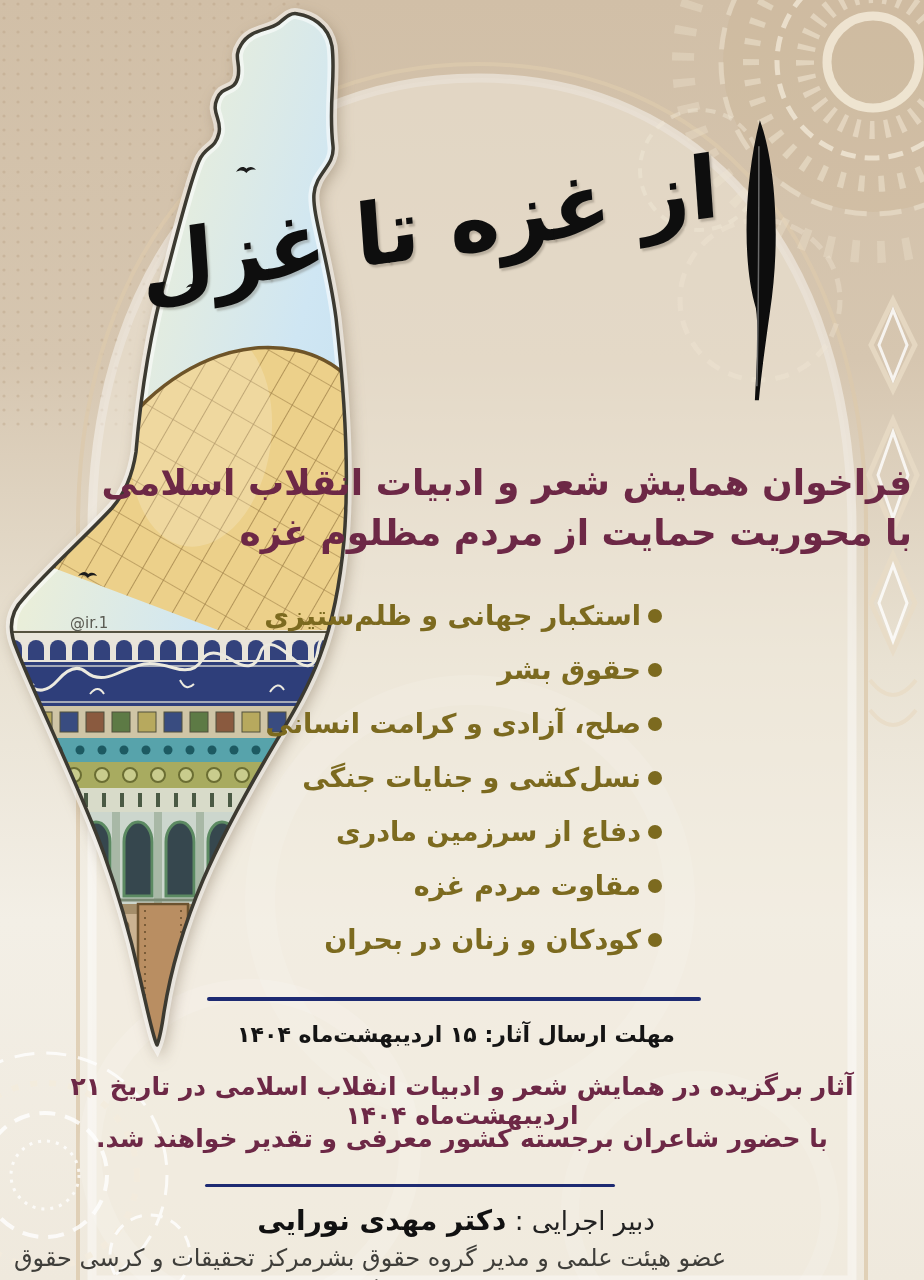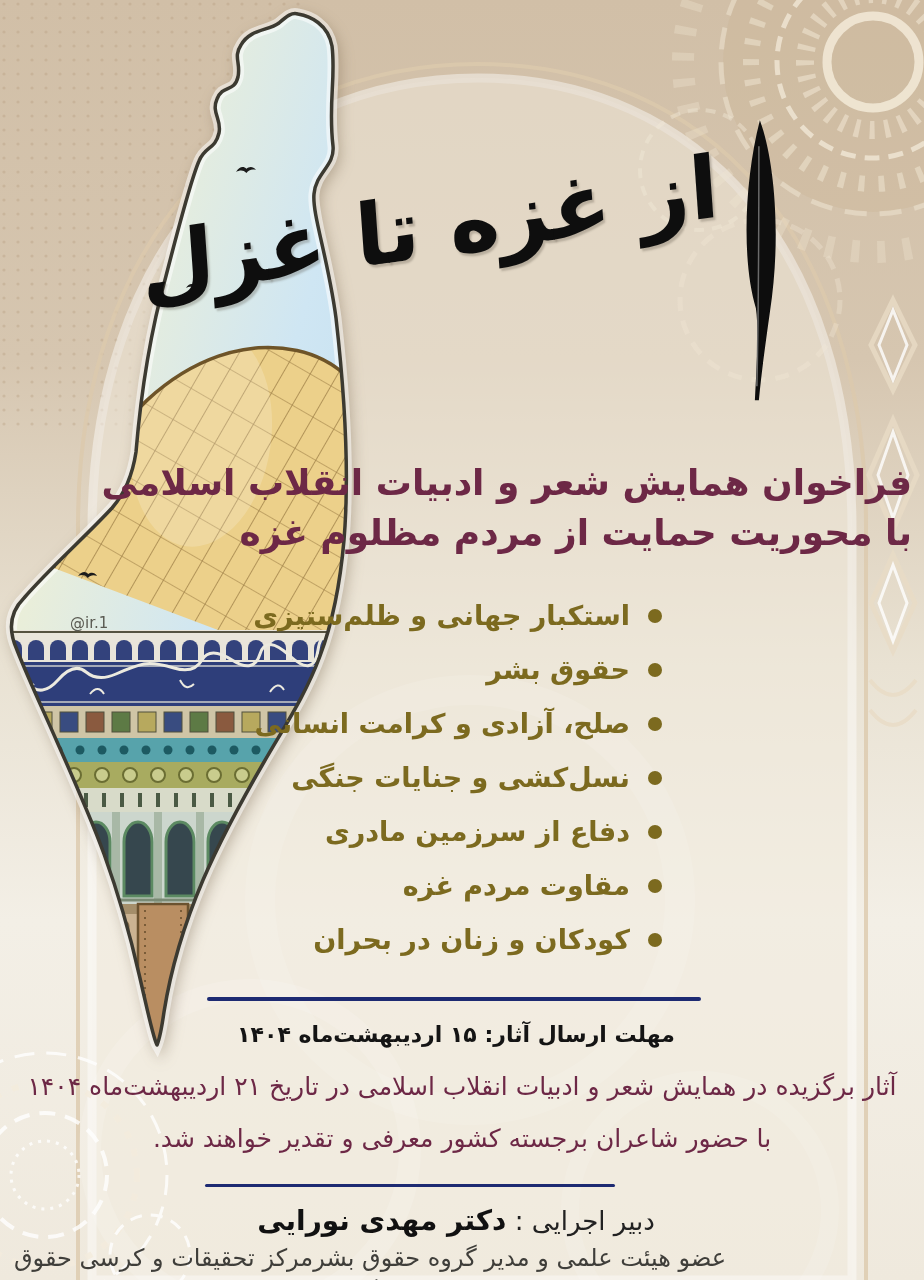--- a/index.html
+++ b/index.html
@@ -10,27 +10,27 @@
   }
   svg{display:block}
   .bg{position:absolute;inset:0;}
   .map-wrap{position:absolute;top:0;left:0;width:362px;height:1060px;filter:drop-shadow(3px 5px 7px rgba(95,75,50,.35));}
   .header{position:absolute;top:20px;right:0;left:155px;text-align:center;color:#253374;font-weight:bold;font-size:27px;line-height:47px;}
   .title{position:absolute;top:175px;left:185px;width:570px;transform:rotate(-8deg);display:flex;flex-direction:row;align-items:flex-start;justify-content:center;gap:4px;}
   .title-text{font-size:86px;font-weight:bold;color:#0e0e0e;transform:skewX(-4deg);white-space:nowrap;line-height:1.1;text-shadow:2px 3px 2px rgba(60,50,40,.25);}
   .feather{margin-top:-18px;transform:rotate(8deg);}
   .subtitle{position:absolute;top:458px;left:0;width:912px;text-align:right;color:#6d2846;font-weight:bold;font-size:36px;line-height:50px;}
   .themes{position:absolute;top:601px;right:262px;display:flex;flex-direction:column;gap:25px;align-items:flex-start;}
-  .theme{display:flex;align-items:center;gap:18px;color:#7c6a1f;font-weight:bold;font-size:27px;line-height:29px;white-space:nowrap;}
+  .theme{display:flex;align-items:center;gap:7px;color:#7c6a1f;font-weight:bold;font-size:27px;line-height:29px;white-space:nowrap;}
   .dot{width:14px;height:14px;border-radius:50%;background:#7c6a1f;flex:0 0 auto;}
   .rule{position:absolute;height:4px;background:#1d2a72;border-radius:2px;}
   .rule-1{top:997px;left:207px;width:494px;}
   .rule-2{top:1184px;left:205px;width:410px;height:3px;}
   .deadline{position:absolute;top:1022px;left:0;width:912px;text-align:center;color:#141414;font-weight:bold;font-size:22px;}
-  .note{position:absolute;left:0;width:924px;text-align:center;color:#6d2846;font-weight:normal;font-size:25px;}
+  .note{position:absolute;left:0;width:924px;text-align:center;color:#6d2846;font-weight:bold;font-size:25px;}
   .note-1{top:1072px;}
   .note-2{top:1124px;}
   .executive{position:absolute;top:1204px;left:0;width:912px;text-align:center;color:#222;font-size:26px;}
   .executive b{font-size:28px;color:#111;}
   .footer{position:absolute;top:1244px;left:0;width:740px;text-align:center;color:#3f3e3a;font-size:24px;font-weight:500;}
 </style>
 </head>
 <body>
 
 <div class="poster">

